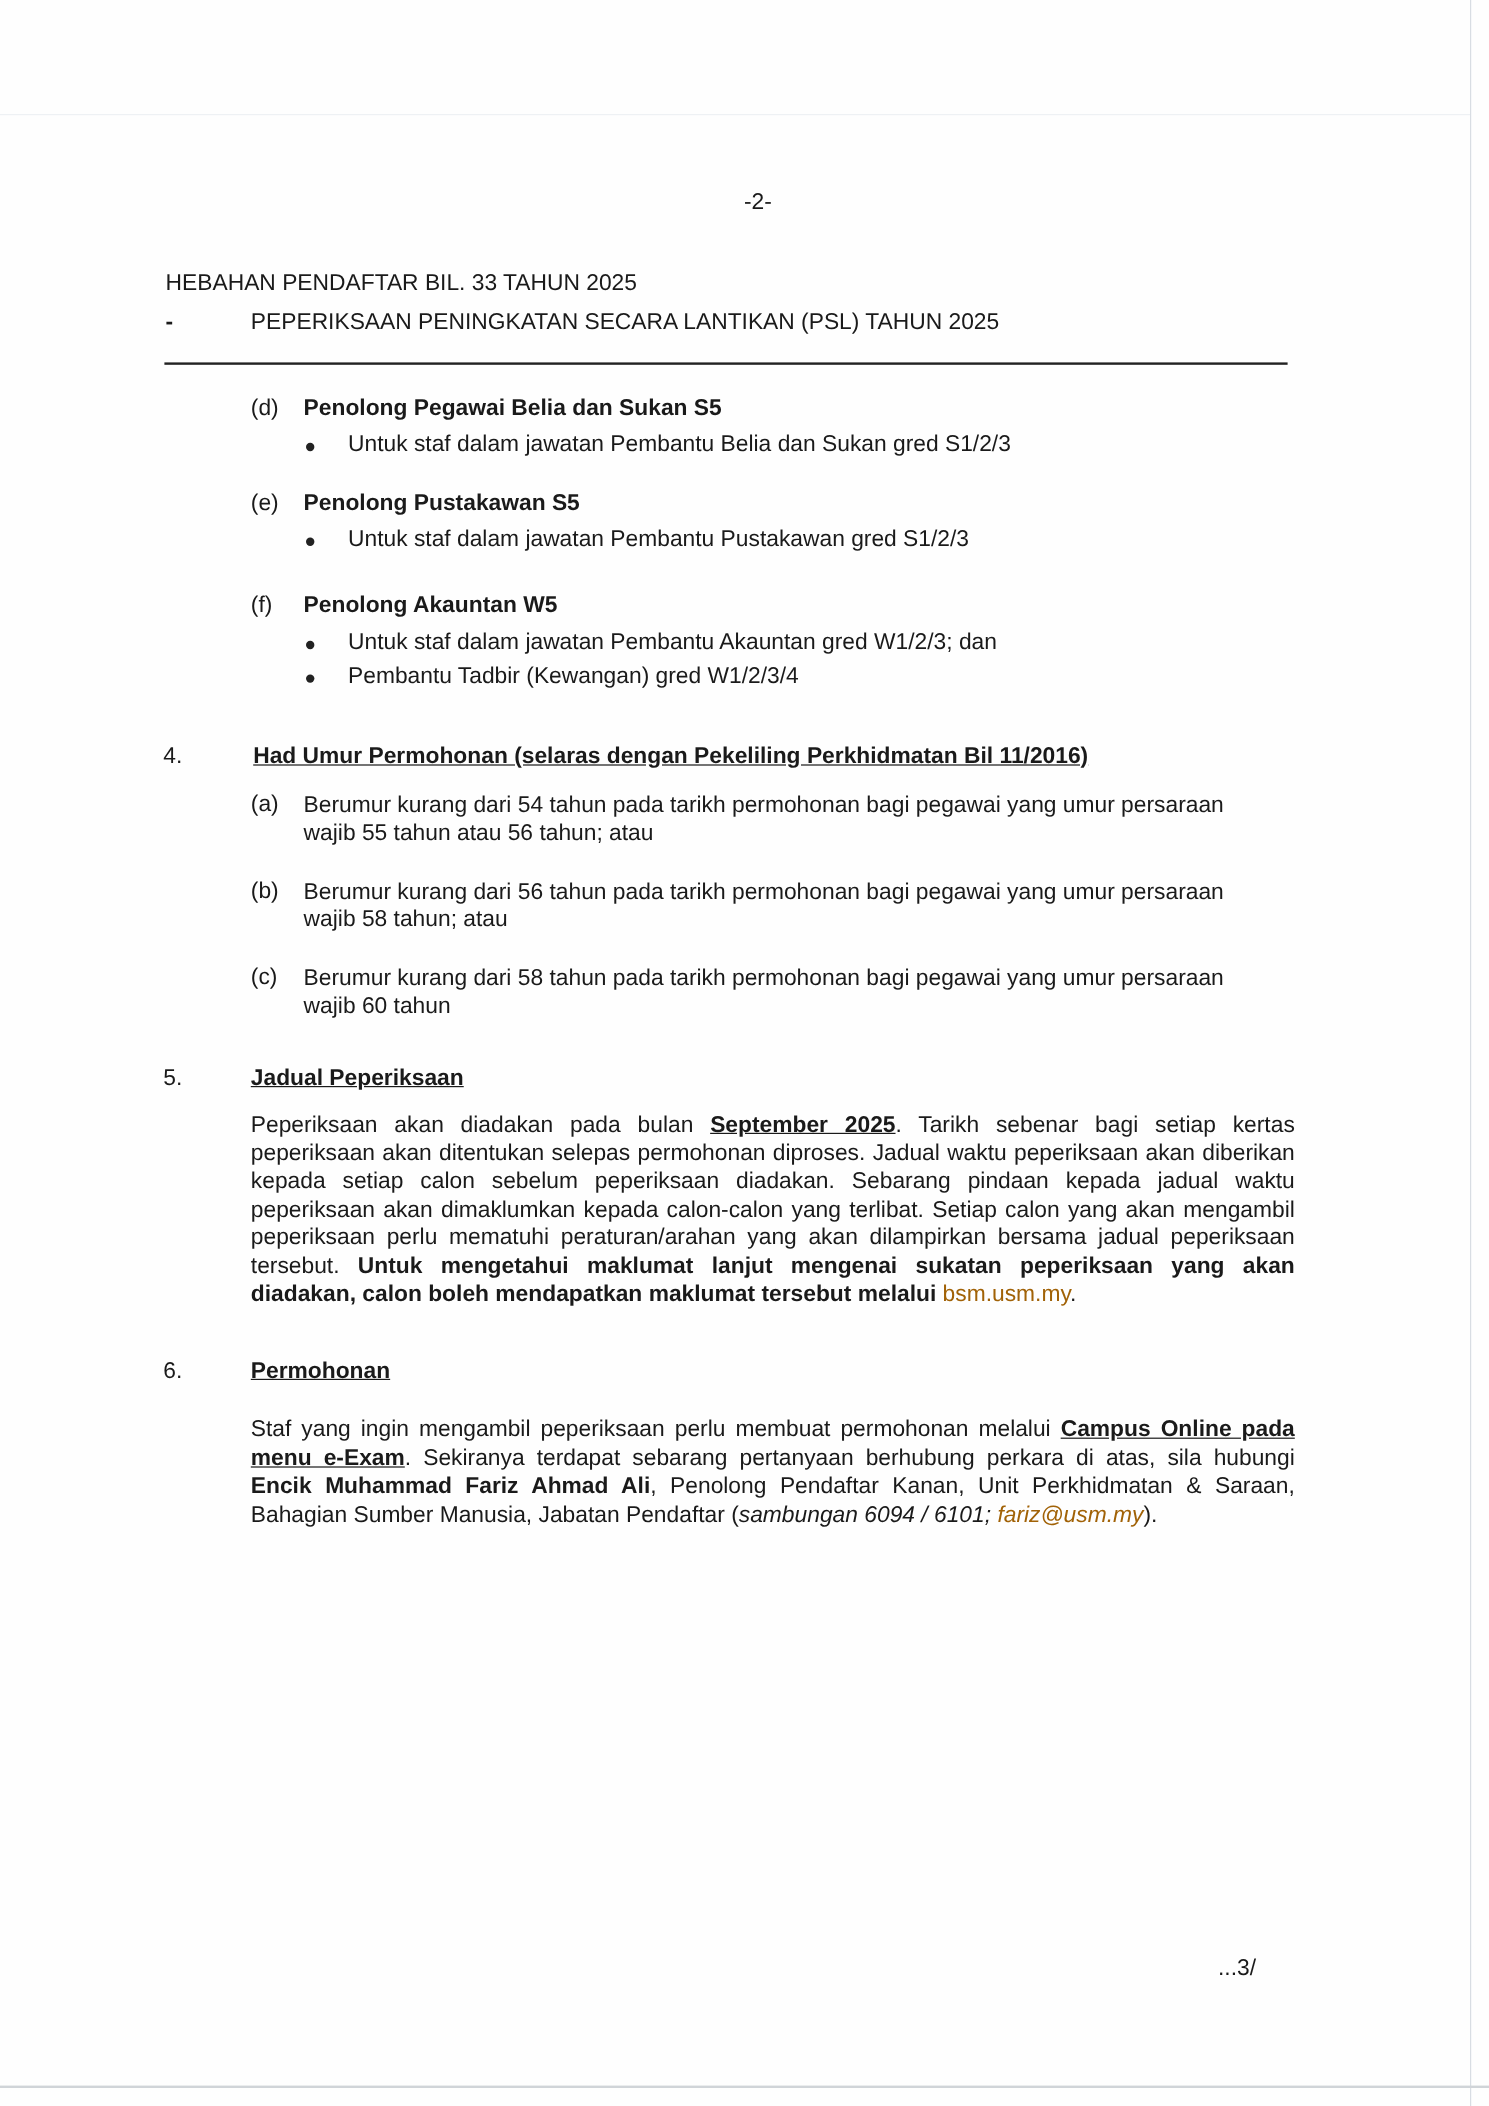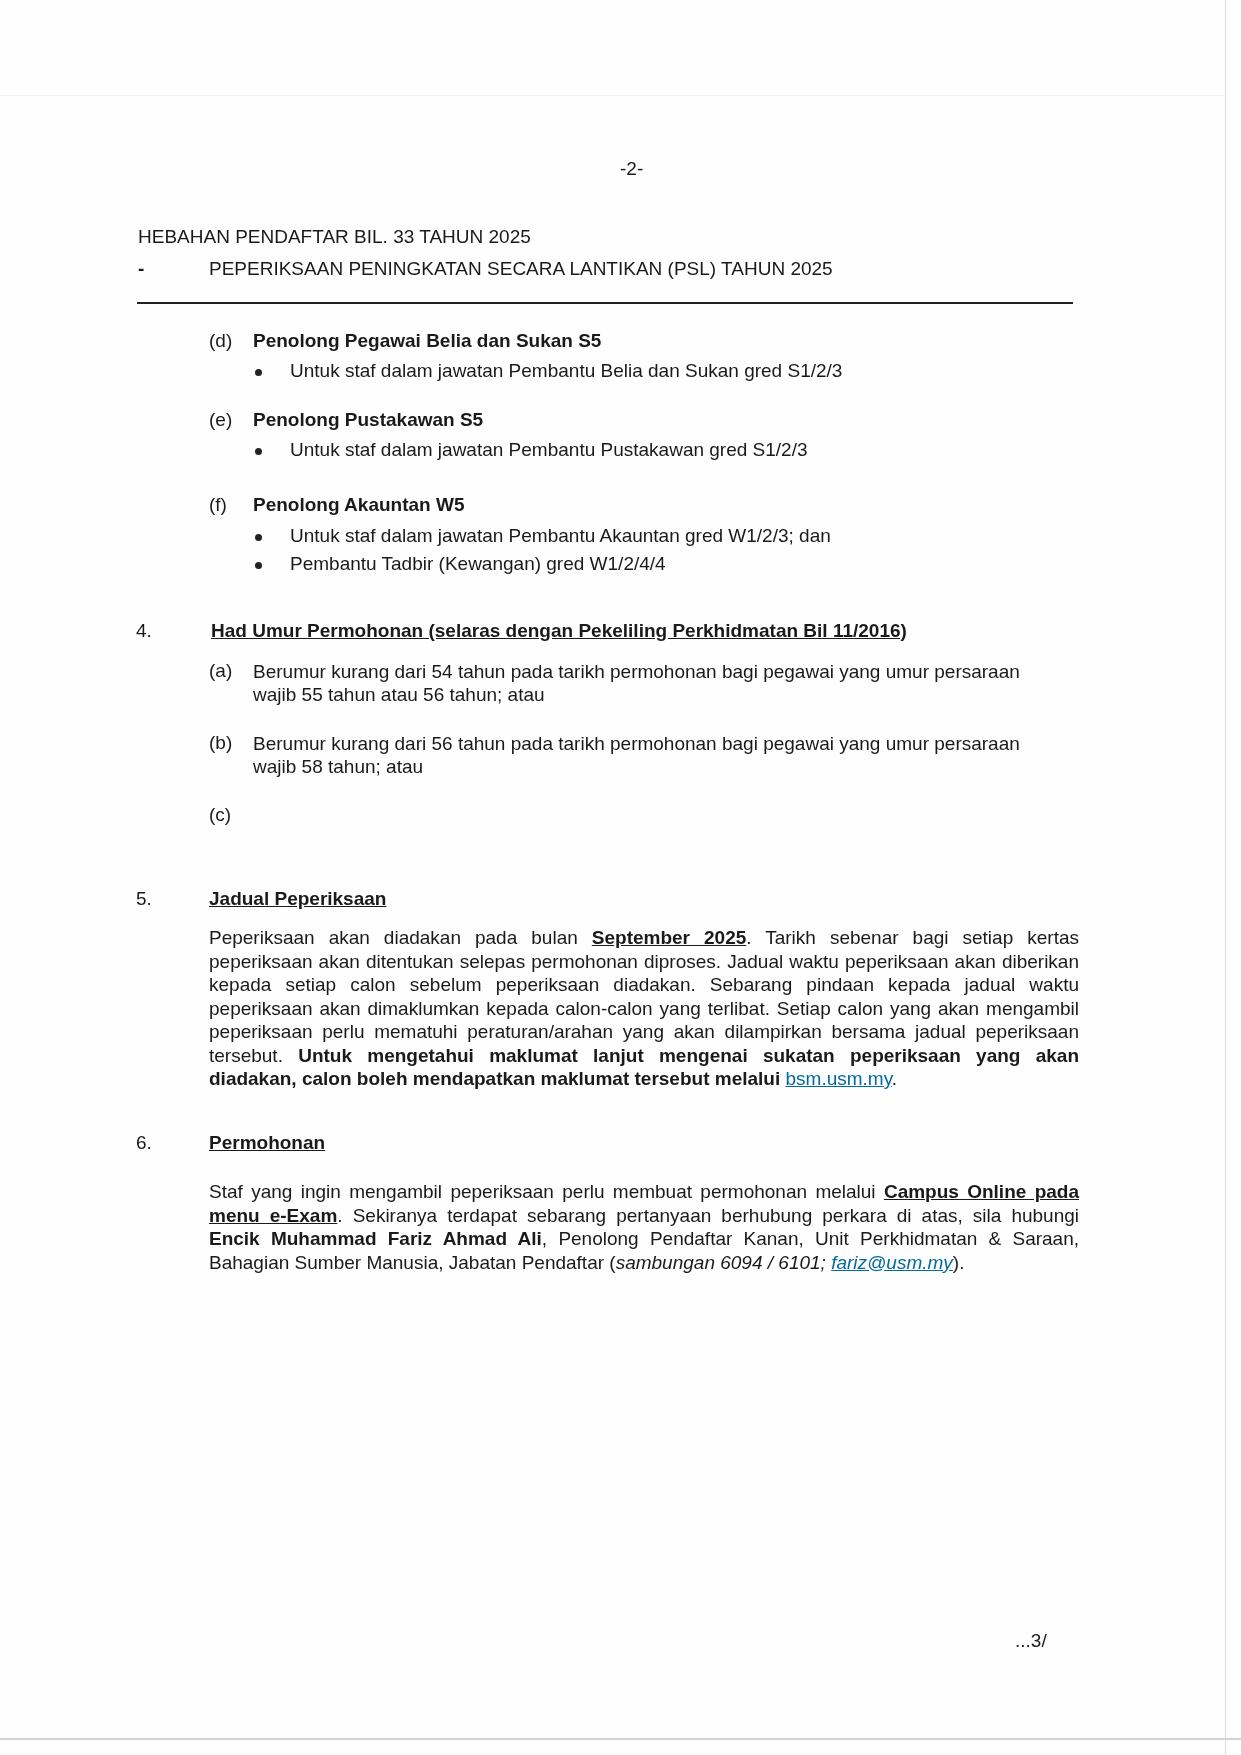--- a/index.html
+++ b/index.html
@@ -19,21 +19,21 @@
   .rule { left:137px; top:302px; width:936px; height:2px; background:#222; }
   .sub-label { font-size:19px; }
   .sub-title { font-size:19px; font-weight:bold; }
   .bullet { font-size:19px; }
   .dot { display:inline-block; width:7px; height:7px; border-radius:50%; background:#222; }
   .sec-num { font-size:19px; }
   .sec-title { font-size:19px; font-weight:bold; text-decoration:underline; }
   .para { font-size:19px; line-height:23.5px; text-align:justify; }
   .u-bold { font-weight:bold; text-decoration:underline; }
   .bold { font-weight:bold; }
-  .link { color:#0369a1; text-decoration:underline; }
+  .link { color:#a16207; }
   .ital { font-style:italic; }
   .item-text { font-size:19px; line-height:23px; }
 </style>
 </head>
 <body>
 
 <div class="page">
   <div class="top-edge"></div>
   <div class="right-edge"></div>
   <div class="bottom-edge"></div>
@@ -53,38 +53,42 @@
   <div class="abs sub-label" style="left:209px;top:409px;">(e)</div>
   <div class="abs sub-title" style="left:253px;top:409px;text-align:right;">Penolong Pustakawan S5</div>
   <span class="abs dot" style="left:255px;top:448px;"></span>
   <div class="abs bullet" style="left:290px;top:439px;">Untuk staf dalam jawatan Pembantu Pustakawan gred S1/2/3</div>
 
   <div class="abs sub-label" style="left:209px;top:494px;">(f)</div>
   <div class="abs sub-title" style="left:253px;top:494px;">Penolong Akauntan W5</div>
   <span class="abs dot" style="left:255px;top:534px;"></span>
   <div class="abs bullet" style="left:290px;top:525px;">Untuk staf dalam jawatan Pembantu Akauntan gred W1/2/3; dan</div>
   <span class="abs dot" style="left:255px;top:562px;"></span>
-  <div class="abs bullet" style="left:290px;top:553px;">Pembantu Tadbir (Kewangan) gred W1/2/4/4</div>
+  <div class="abs bullet" style="left:290px;top:553px;">Pembantu Tadbir (Kewangan) gred W1/2/3/4</div>
 
   <div class="abs sec-num" style="left:136px;top:620px;">4.</div>
   <div class="abs sec-title" style="left:211px;top:620px;">Had Umur Permohonan (selaras dengan Pekeliling Perkhidmatan Bil 11/2016)</div>
 
   <div class="abs sub-label" style="left:209px;top:660px;">(a)</div>
   <div class="abs item-text" style="left:253px;top:660px;width:840px;">
     <div>Berumur kurang dari 54 tahun pada tarikh permohonan bagi pegawai yang umur persaraan</div>
     <div>wajib 55 tahun atau 56 tahun; atau</div>
   </div>
 
   <div class="abs sub-label" style="left:209px;top:732px;">(b)</div>
   <div class="abs item-text" style="left:253px;top:732px;width:840px;">
     <div>Berumur kurang dari 56 tahun pada tarikh permohonan bagi pegawai yang umur persaraan</div>
     <div>wajib 58 tahun; atau</div>
   </div>
 
   <div class="abs sub-label" style="left:209px;top:804px;">(c)</div>
+  <div class="abs item-text" style="left:253px;top:804px;width:840px;">
+    <div>Berumur kurang dari 58 tahun pada tarikh permohonan bagi pegawai yang umur persaraan</div>
+    <div>wajib 60 tahun</div>
+  </div>
 
   <div class="abs sec-num" style="left:136px;top:888px;">5.</div>
   <div class="abs sec-title" style="left:209px;top:888px;">Jadual Peperiksaan</div>
   <div class="abs para" style="left:209px;top:926px;width:870px;"><span>Peperiksaan akan diadakan pada bulan </span><span class="u-bold">September 2025</span><span>. Tarikh sebenar bagi setiap kertas peperiksaan akan ditentukan selepas permohonan diproses. Jadual waktu peperiksaan akan diberikan kepada setiap calon sebelum peperiksaan diadakan. Sebarang pindaan kepada jadual waktu peperiksaan akan dimaklumkan kepada calon-calon yang terlibat. Setiap calon yang akan mengambil peperiksaan perlu mematuhi peraturan/arahan yang akan dilampirkan bersama jadual peperiksaan tersebut. </span><span class="bold">Untuk mengetahui maklumat lanjut mengenai sukatan peperiksaan yang akan diadakan, calon boleh mendapatkan maklumat tersebut melalui </span><span class="link">bsm.usm.my</span><span>.</span></div>
 
   <div class="abs sec-num" style="left:136px;top:1132px;">6.</div>
   <div class="abs sec-title" style="left:209px;top:1132px;">Permohonan</div>
   <div class="abs para" style="left:209px;top:1180px;width:870px;"><span>Staf yang ingin mengambil peperiksaan perlu membuat permohonan melalui </span><span class="u-bold">Campus Online pada menu e-Exam</span><span>. Sekiranya terdapat sebarang pertanyaan berhubung perkara di atas, sila hubungi </span><span class="bold">Encik Muhammad Fariz Ahmad Ali</span><span>, Penolong Pendaftar Kanan, Unit Perkhidmatan &amp; Saraan, Bahagian Sumber Manusia, Jabatan Pendaftar (</span><span class="ital">sambungan 6094 / 6101; </span><span class="link ital">fariz@usm.my</span><span>).</span></div>
 
   <div class="abs" style="left:1015px;top:1630px;font-size:19px;">...3/</div>

